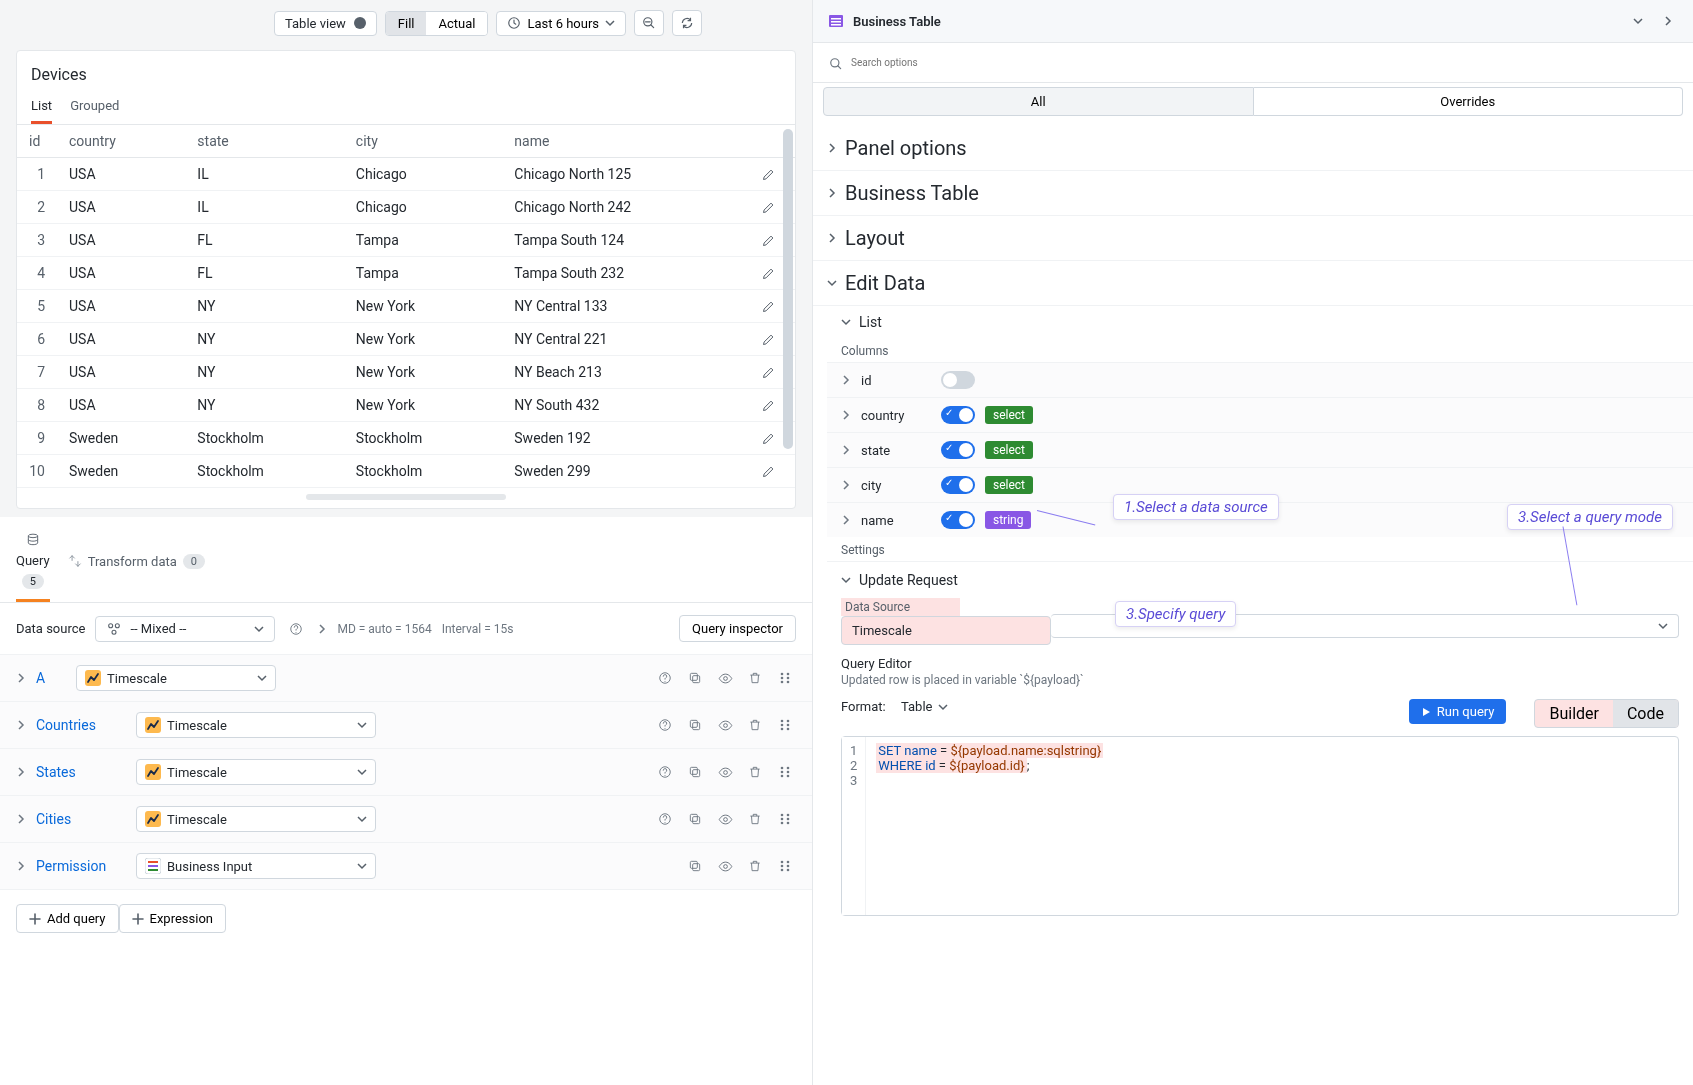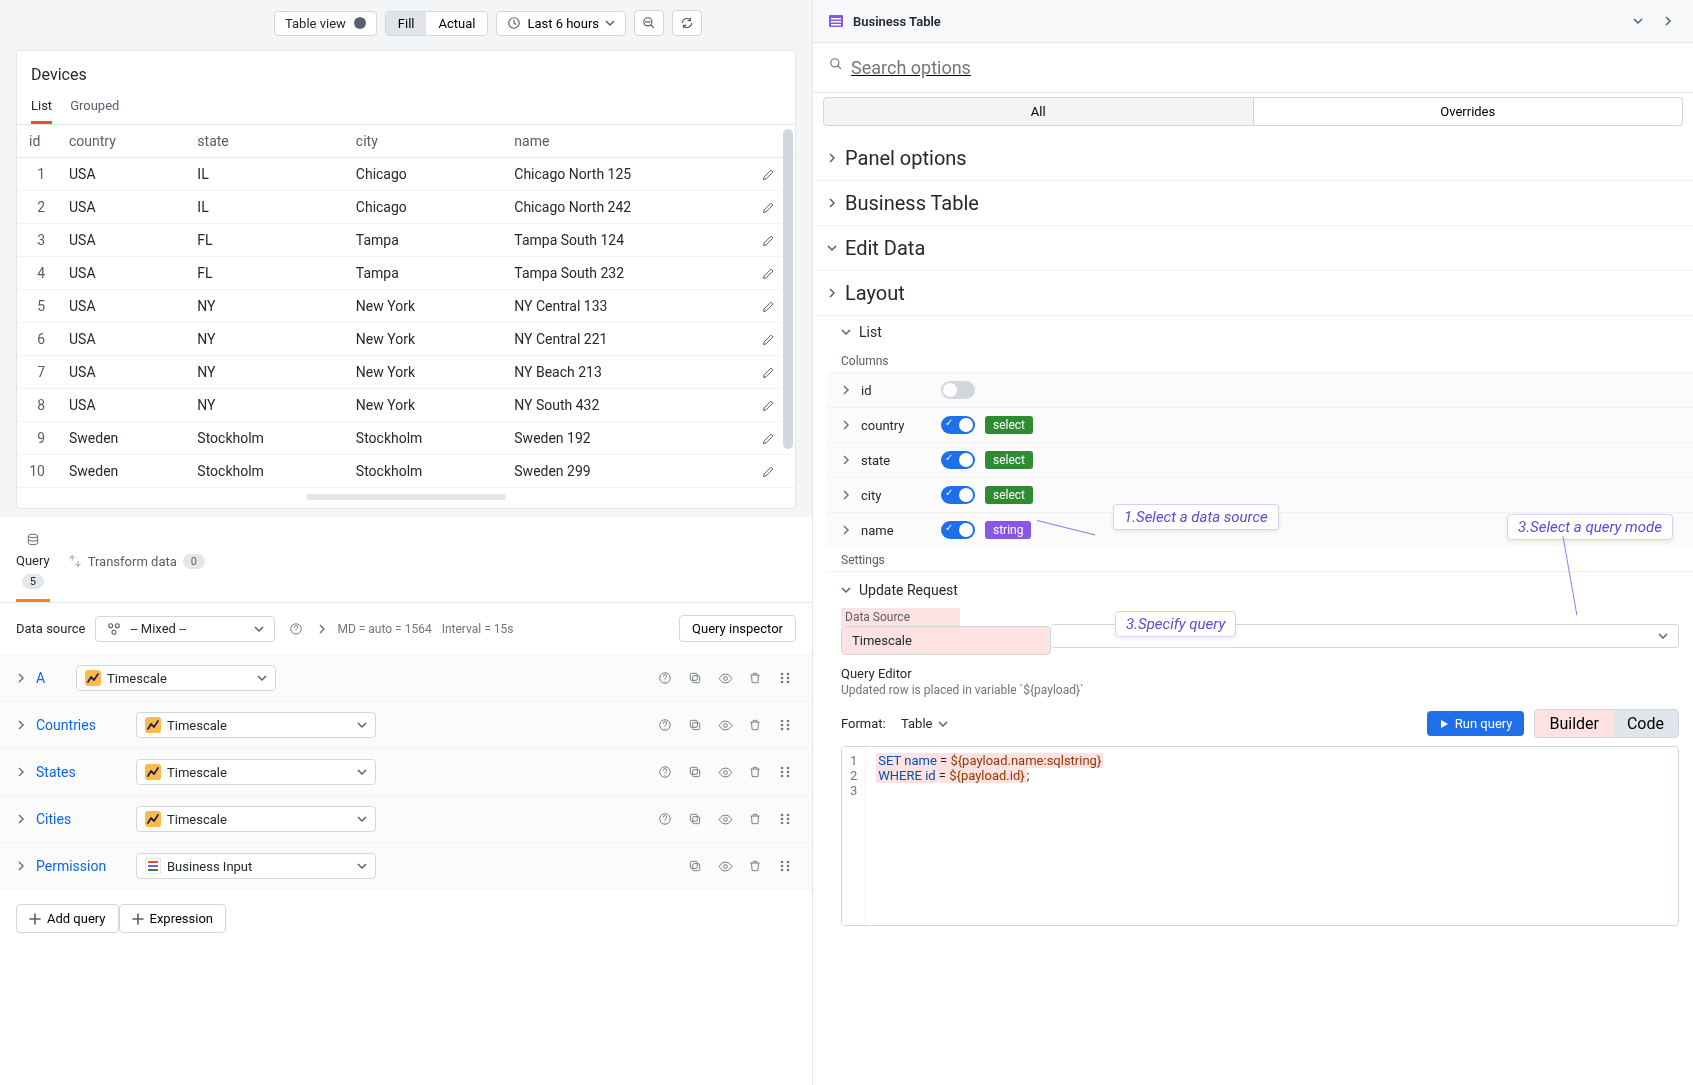--- a/index.html
+++ b/index.html
@@ -57,21 +57,21 @@
 .chev-sm { color: #6e7781; cursor: pointer; }
 
 .addrow { display: flex; padding: 14px 16px; }
 .add-btn { background: #fff; border: 1px solid #d0d7de; border-radius: 4px; padding: 6px 12px; display: flex; align-items: center; gap: 6px; font-size: 13px; cursor: pointer; }
 
 
 .rhead { display: flex; align-items: center; gap: 8px; padding: 10px 14px; background: #f6f8fa; border-bottom: 1px solid #e4e7ea; }
 .rhead .title { font-weight: 600; flex: 1; }
 .bt-icon { width: 18px; height: 18px; display: inline-flex; align-items: center; justify-content: center; }
 .search-row { position: relative; padding: 8px 10px; border-bottom: 1px solid #e4e7ea; }
-.search-row input { width: 100%; border: none; padding: 6px 6px 6px 28px; font-size: 18px; outline: none; text-decoration: underline; }
+.search-row input { width: 100%; border: none; padding: 6px 6px 6px 28px; font-size: 10px; outline: none; }
 .search-row .sicon { position: absolute; left: 16px; top: 14px; color: #6e7781; }
 .segtabs { display: flex; padding: 4px 10px 10px; gap: 0; }
 .segtabs button { flex: 1; border: 1px solid #d0d7de; background: #fff; padding: 6px 0; font-size: 13px; cursor: pointer; }
 .segtabs button:first-child { border-radius: 4px 0 0 4px; }
 .segtabs button:last-child { border-radius: 0 4px 4px 0; border-left: none; }
 .segtabs button.sel { background: #f2f4f6; }
 
 .acc-row { display: flex; align-items: center; gap: 8px; padding: 10px 14px; border-bottom: 1px solid #f0f2f4; cursor: pointer; font-size: 20px; }
 .acc-children { padding-left: 14px; padding-bottom: 6px; }
 .acc-sub { display: flex; align-items: center; gap: 8px; padding: 8px 14px; font-size: 14px; background: #fff; }
@@ -93,21 +93,21 @@
 .dsbox-label { font-size: 12px; color: #57606a; padding: 2px 0 4px; }
 .dsbox-sel { background: #fff; border: 1px solid #d0d7de; border-radius: 4px; padding: 6px 10px; display: flex; align-items: center; cursor: pointer; }
 .dsbox-sel .chev { margin-left: auto; }
 .hl-pink { background: #fde2e2; }
 
 .anno { position: absolute; font-style: italic; color: #5a4bd6; font-size: 15px; background: #fff; border: 1px solid #d6d1f5; border-radius: 4px; padding: 3px 10px; box-shadow: 0 2px 5px rgba(0,0,0,0.08); }
 .anno-line { position: absolute; border-top: 1.5px solid #8a7cf0; transform-origin: left center; }
 
 .qe-label { font-size: 13px; padding: 10px 14px 2px; }
 .qe-hint { font-size: 12px; color: #6e7781; padding: 0 14px 8px; }
-.qe-bar { display: flex; align-items: center; gap: 10px; padding: 4px 14px 8px; }
+.qe-bar { display: flex; align-items: flex-start; gap: 28px; padding: 4px 14px 8px; }
 .format-sel { display: flex; align-items: center; gap: 6px; font-size: 13px; }
 .run-btn { background: #1f6feb; color: #fff; border: none; border-radius: 4px; padding: 5px 12px; display: flex; align-items: center; gap: 6px; font-size: 13px; cursor: pointer; margin-left: auto; }
 .mode-seg { display: inline-flex; border: 1px solid #d0d7de; border-radius: 4px; overflow: hidden; }
 .mode-seg button { border: none; background: #fff; padding: 4px 14px; font-size: 16px; cursor: pointer; }
 .mode-seg button.sel { background: #e1e4e8; }
 
 .codebox { margin: 0 14px 14px; border: 1px solid #d0d7de; border-radius: 4px; background: #fff; min-height: 180px; font-family: "SFMono-Regular", Consolas, monospace; font-size: 13px; display: flex; }
 .gutter { background: #fff; padding: 6px 8px; color: #6e7781; text-align: right; border-right: 1px solid #f0f2f4; user-select: none; }
 .codelines { padding: 6px 10px; flex:1; }
 .codelines .ln { white-space: pre; }
@@ -671,30 +671,30 @@
           </svg>
         <span>Panel options</span>
       </div>
       <div class="acc-row">
         <svg width="10" height="12" viewBox="0 0 10 12">
             <path d="M3 2l4 4-4 4" stroke="#57606a" stroke-width="1.5" fill="none"></path>
           </svg>
         <span>Business Table</span>
       </div>
       <div class="acc-row">
+        <svg width="10" height="12" viewBox="0 0 10 12">
+            <path d="M3 2l4 4-4 4" stroke="#57606a" stroke-width="1.5" fill="none"></path>
+          </svg>
+        <span>Layout</span>
+      </div>
+      <div class="acc-row">
         <svg width="10" height="10" viewBox="0 0 10 10">
             <path d="M1 3l4 4 4-4" stroke="#57606a" stroke-width="1.5" fill="none"></path>
           </svg>
         <span>Edit Data</span>
-      </div>
-      <div class="acc-row">
-        <svg width="10" height="12" viewBox="0 0 10 12">
-            <path d="M3 2l4 4-4 4" stroke="#57606a" stroke-width="1.5" fill="none"></path>
-          </svg>
-        <span>Layout</span>
       </div>
 
       <div class="acc-children">
         <div class="acc-sub">
           <svg width="10" height="10" viewBox="0 0 10 10">
               <path d="M1 3l4 4 4-4" stroke="#57606a" stroke-width="1.5" fill="none"></path>
             </svg>
           <span>List</span>
         </div>
         <div class="sublabel">Columns</div>

